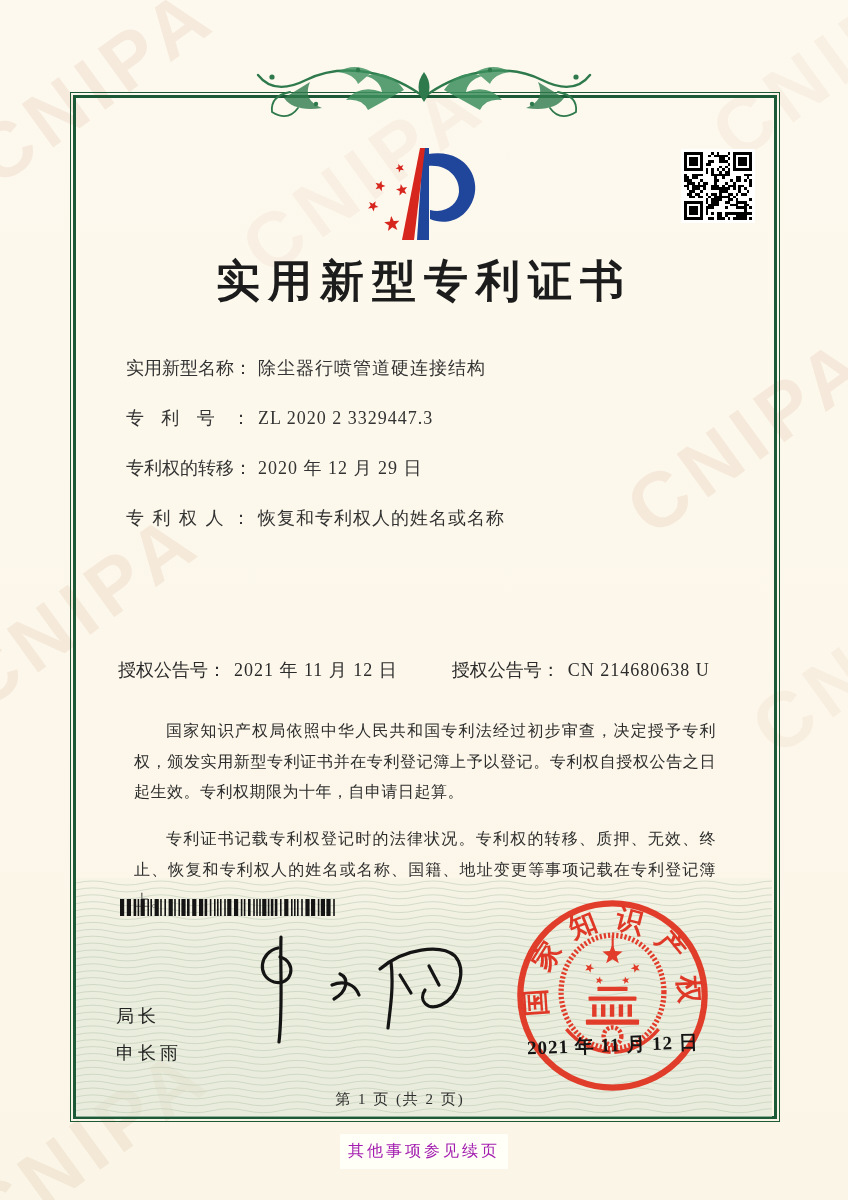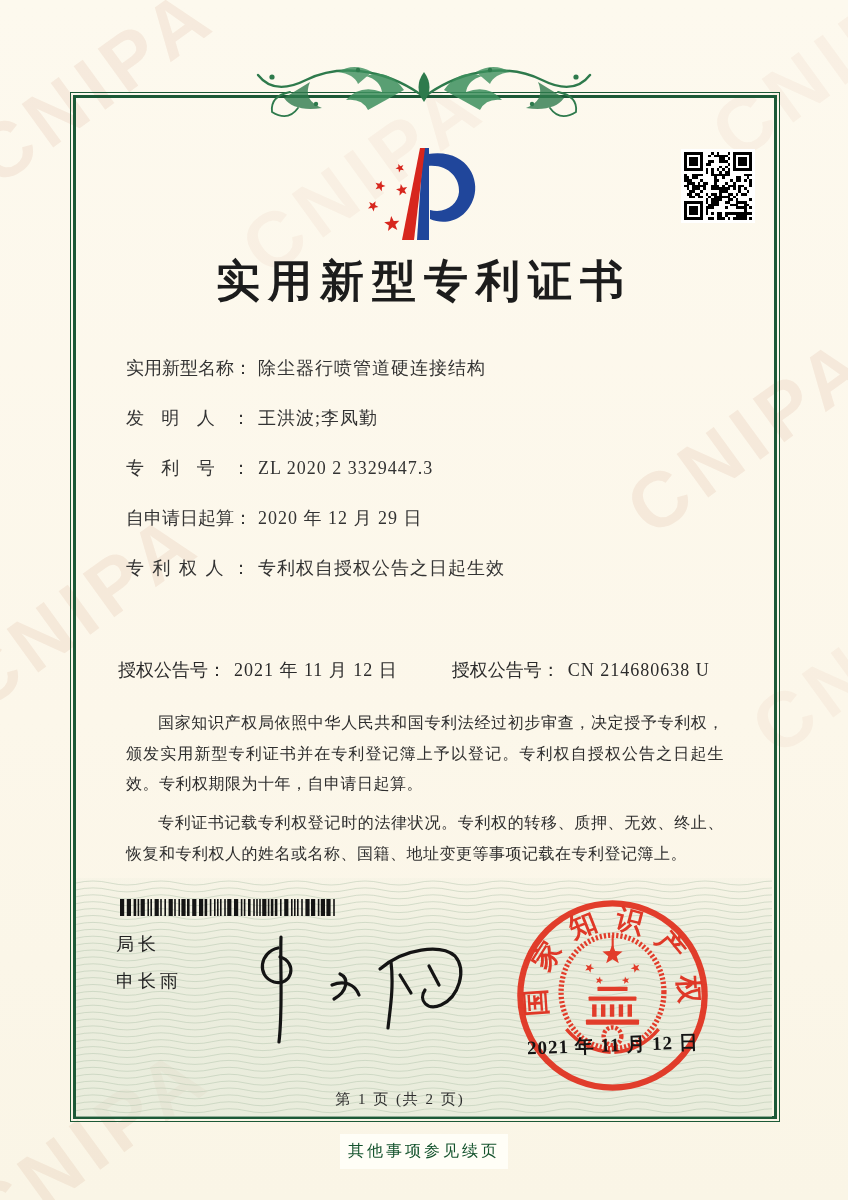--- a/index.html
+++ b/index.html
@@ -20,34 +20,34 @@
   .title{position:absolute;left:0;width:848px;top:252px;text-align:center;
     font-size:44px;font-weight:700;letter-spacing:8px;color:#1c1c1c;}
   .fields{position:absolute;left:118px;top:356px;width:616px;margin-left:8px;}
   .frow{height:50px;font-size:18px;color:#333;white-space:nowrap;}
   .flabel{display:inline-block;width:124px;text-align:justify;text-align-last:justify;color:#333;}
   .fvalue{margin-left:8px;letter-spacing:1px;}
   .grant{position:absolute;left:118px;top:658px;width:616px;font-size:18px;white-space:nowrap;}
   .grant .pair2{margin-left:54px;}
   .paras{position:absolute;left:118px;top:700px;width:614px;font-size:16px;
     line-height:1.92;letter-spacing:.5px;color:#2e2e2e;text-align:justify;}
-  .paras p{margin:8px;text-indent:2em;}
+  .paras p{margin:16px;text-indent:2em;}
   .band{position:absolute;left:76px;top:878px;width:696px;height:239px;
     background:linear-gradient(180deg,rgba(226,232,216,.15) 0%,rgba(222,230,213,.55) 30%,rgba(222,230,213,.6) 100%);}
   .barcode{position:absolute;left:120px;top:899px;}
-  .sig-block{position:absolute;left:116px;top:932px;font-size:18px;letter-spacing:4px;color:#222;}
+  .sig-block{position:absolute;left:116px;top:1004px;font-size:18px;letter-spacing:4px;color:#222;}
   .sig-block div{margin-bottom:13px;}
   .signature{position:absolute;left:248px;top:934px;}
   .seal{position:absolute;left:515px;top:898px;}
   .seal-date{position:absolute;left:527px;top:1032px;width:190px;font-size:19px;
     font-weight:600;color:#141414;letter-spacing:1px;transform:rotate(-2deg);white-space:nowrap;}
   .page-info{position:absolute;left:0;width:800px;top:1090px;text-align:center;
     font-size:15px;letter-spacing:2px;color:#2f2f2f;}
   .cont-note{position:absolute;left:50%;transform:translateX(-50%);top:1134px;
-    background:#fffef7;padding:7px 8px;font-size:16px;letter-spacing:3px;color:#14532d;}
+    background:#fffef7;padding:7px 8px;font-size:16px;letter-spacing:3px;color:#a21caf;}
   .ornament{position:absolute;left:254px;top:60px;}
   svg{display:block;}
 </style>
 </head>
 <body>
 
 <div class="page">
 
   <span class="wm" style="left:-45px;top:40px">CNIPA</span>
   <span class="wm faint" style="left:225px;top:130px">CNIPA</span>
@@ -317,30 +317,27 @@
       <rect x="24" y="24" width="1" height="1" fill="#000"></rect>
     </svg>
 
   <div class="title">实用新型专利证书</div>
 
   <div class="fields">
     <div class="frow">
       <span class="flabel">实用新型名称：</span><span class="fvalue">除尘器行喷管道硬连接结构</span>
     </div>
     <div class="frow">
-      <span class="flabel">发明人：</span><span class="fvalue">王洪波;李凤勤</span>
-    </div>
-    <div class="frow">
       <span class="flabel">专利号：</span><span class="fvalue">ZL 2020 2 3329447.3</span>
     </div>
     <div class="frow">
-      <span class="flabel">自申请日起算：</span><span class="fvalue">2020 年 12 月 29 日</span>
+      <span class="flabel">专利权的转移：</span><span class="fvalue">2020 年 12 月 29 日</span>
     </div>
     <div class="frow">
-      <span class="flabel">专利权人：</span><span class="fvalue">专利权自授权公告之日起生效</span>
+      <span class="flabel">专利权人：</span><span class="fvalue">恢复和专利权人的姓名或名称</span>
     </div>
   </div>
 
   <div class="grant">
     <span>授权公告号：</span><span class="fvalue">2021 年 11 月 12 日</span><span class="pair2">授权公告号：</span><span class="fvalue">CN 214680638 U</span>
   </div>
 
   <div class="paras">
     <p>国家知识产权局依照中华人民共和国专利法经过初步审查，决定授予专利权，颁发实用新型专利证书并在专利登记簿上予以登记。专利权自授权公告之日起生效。专利权期限为十年，自申请日起算。</p>
     <p>专利证书记载专利权登记时的法律状况。专利权的转移、质押、无效、终止、恢复和专利权人的姓名或名称、国籍、地址变更等事项记载在专利登记簿上。</p>

